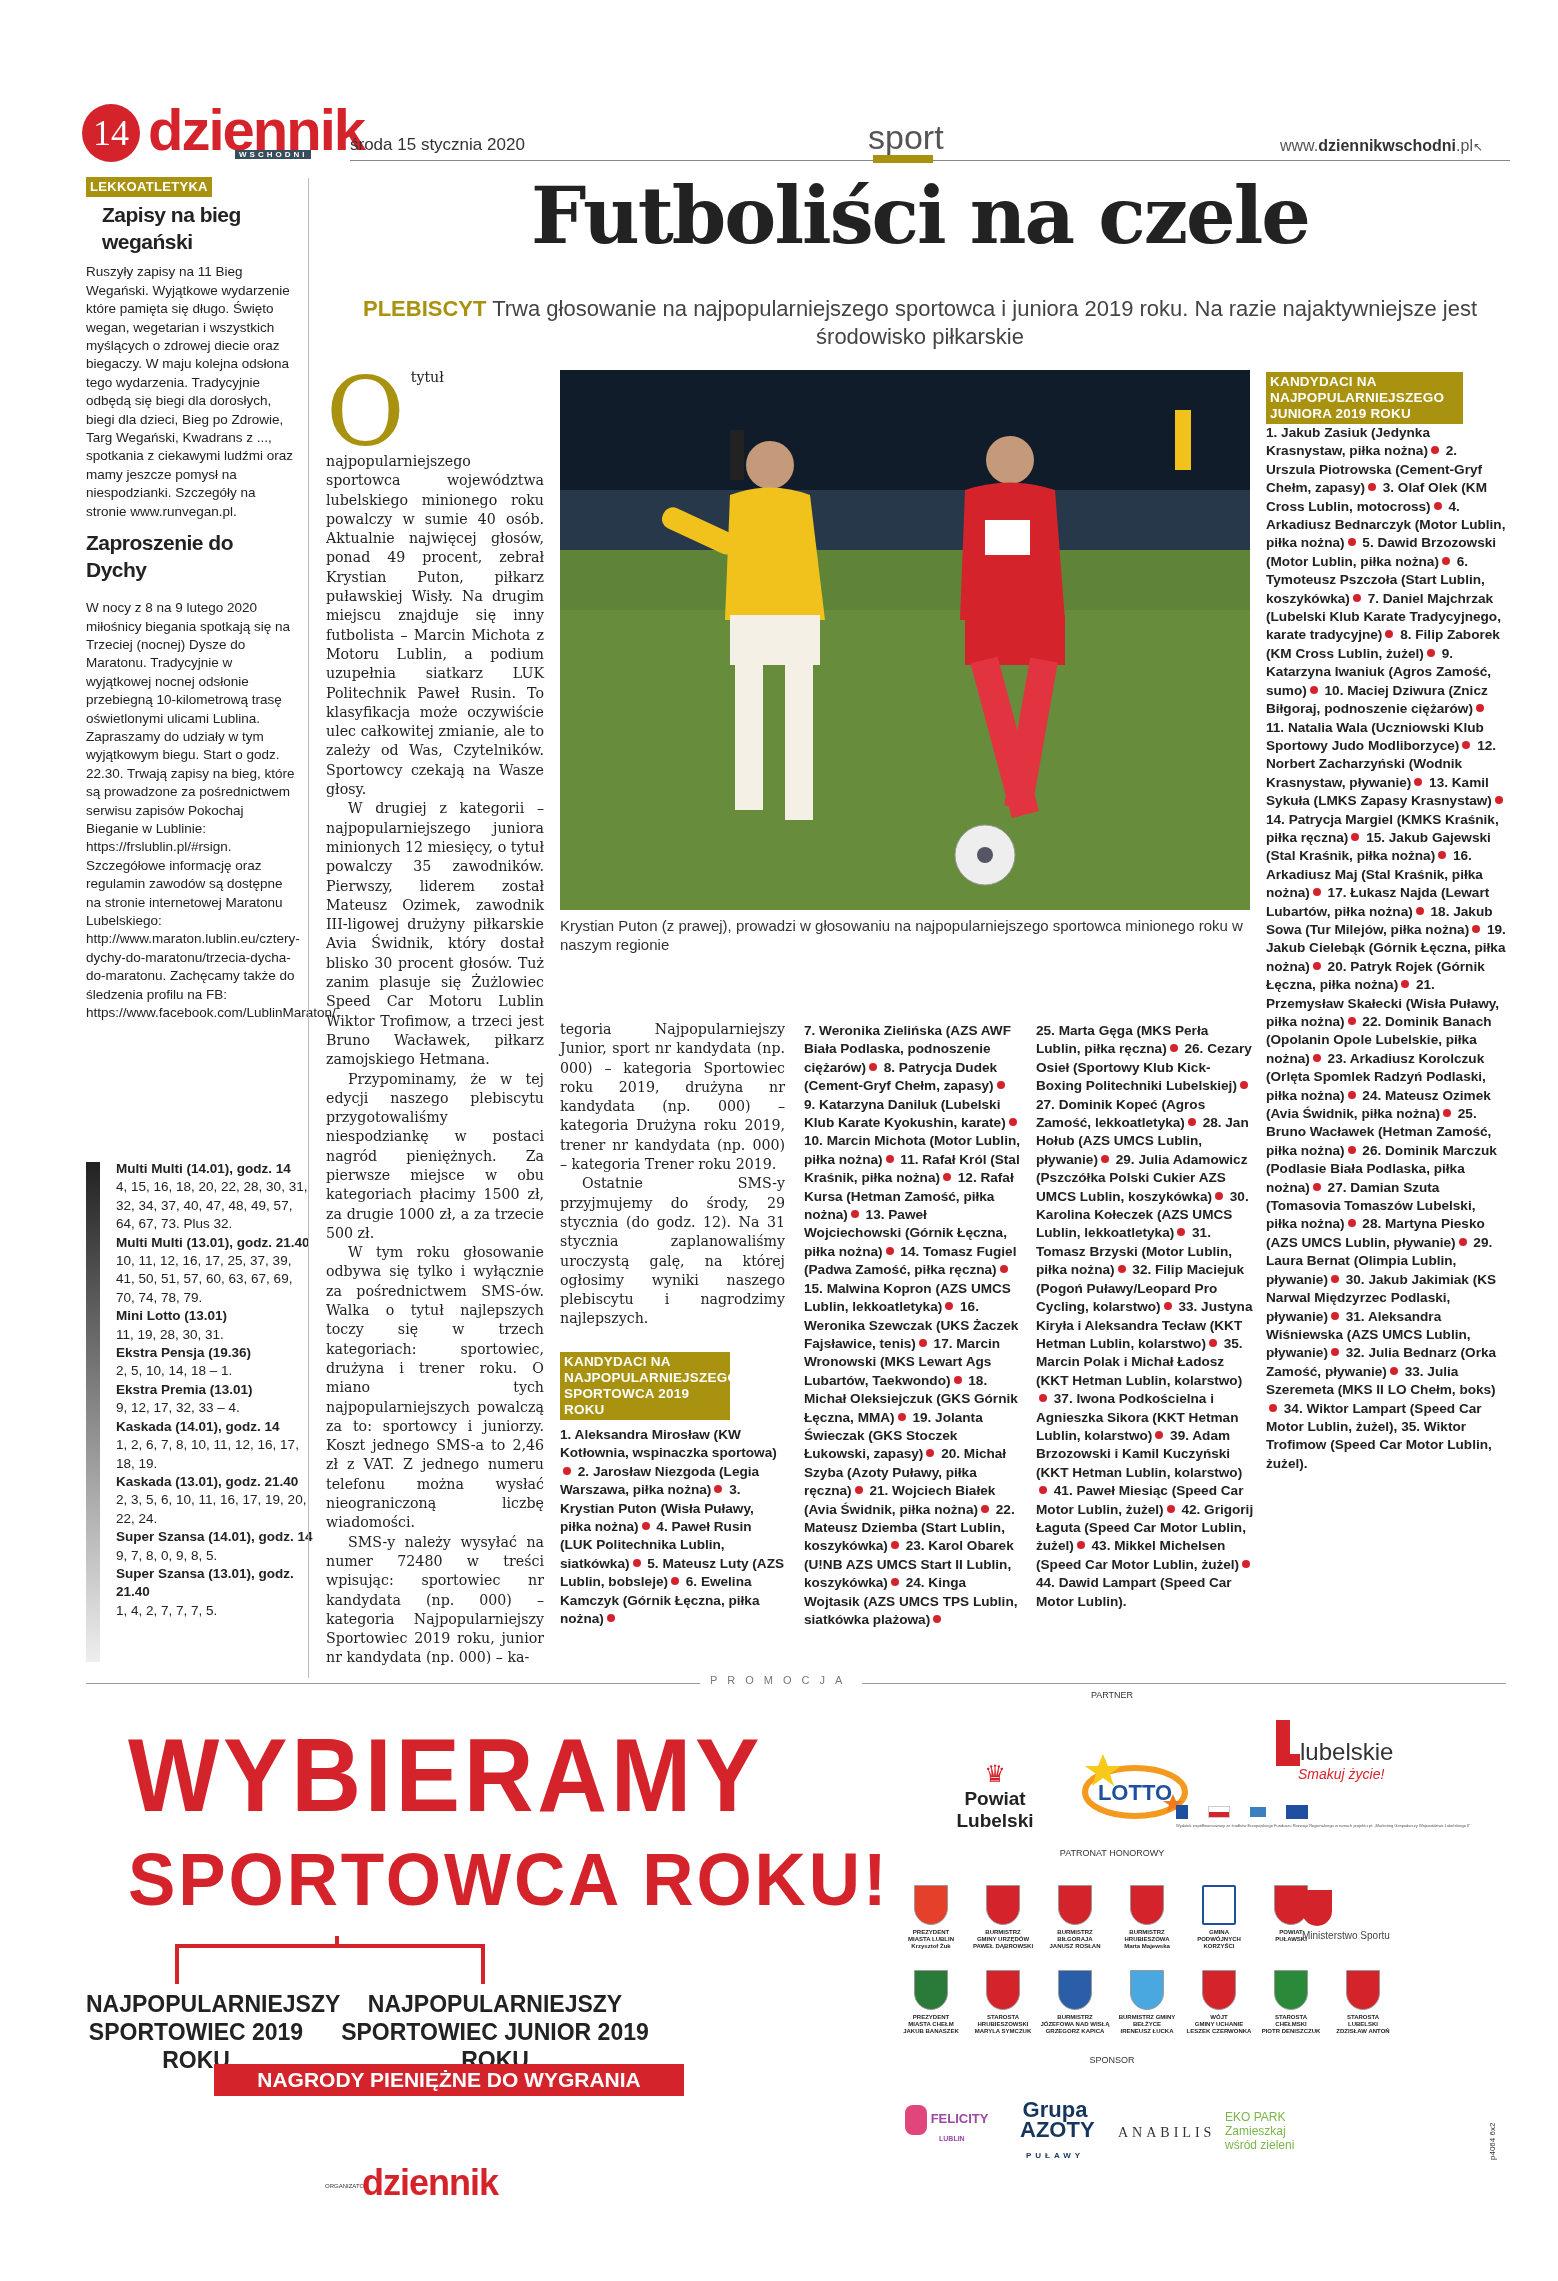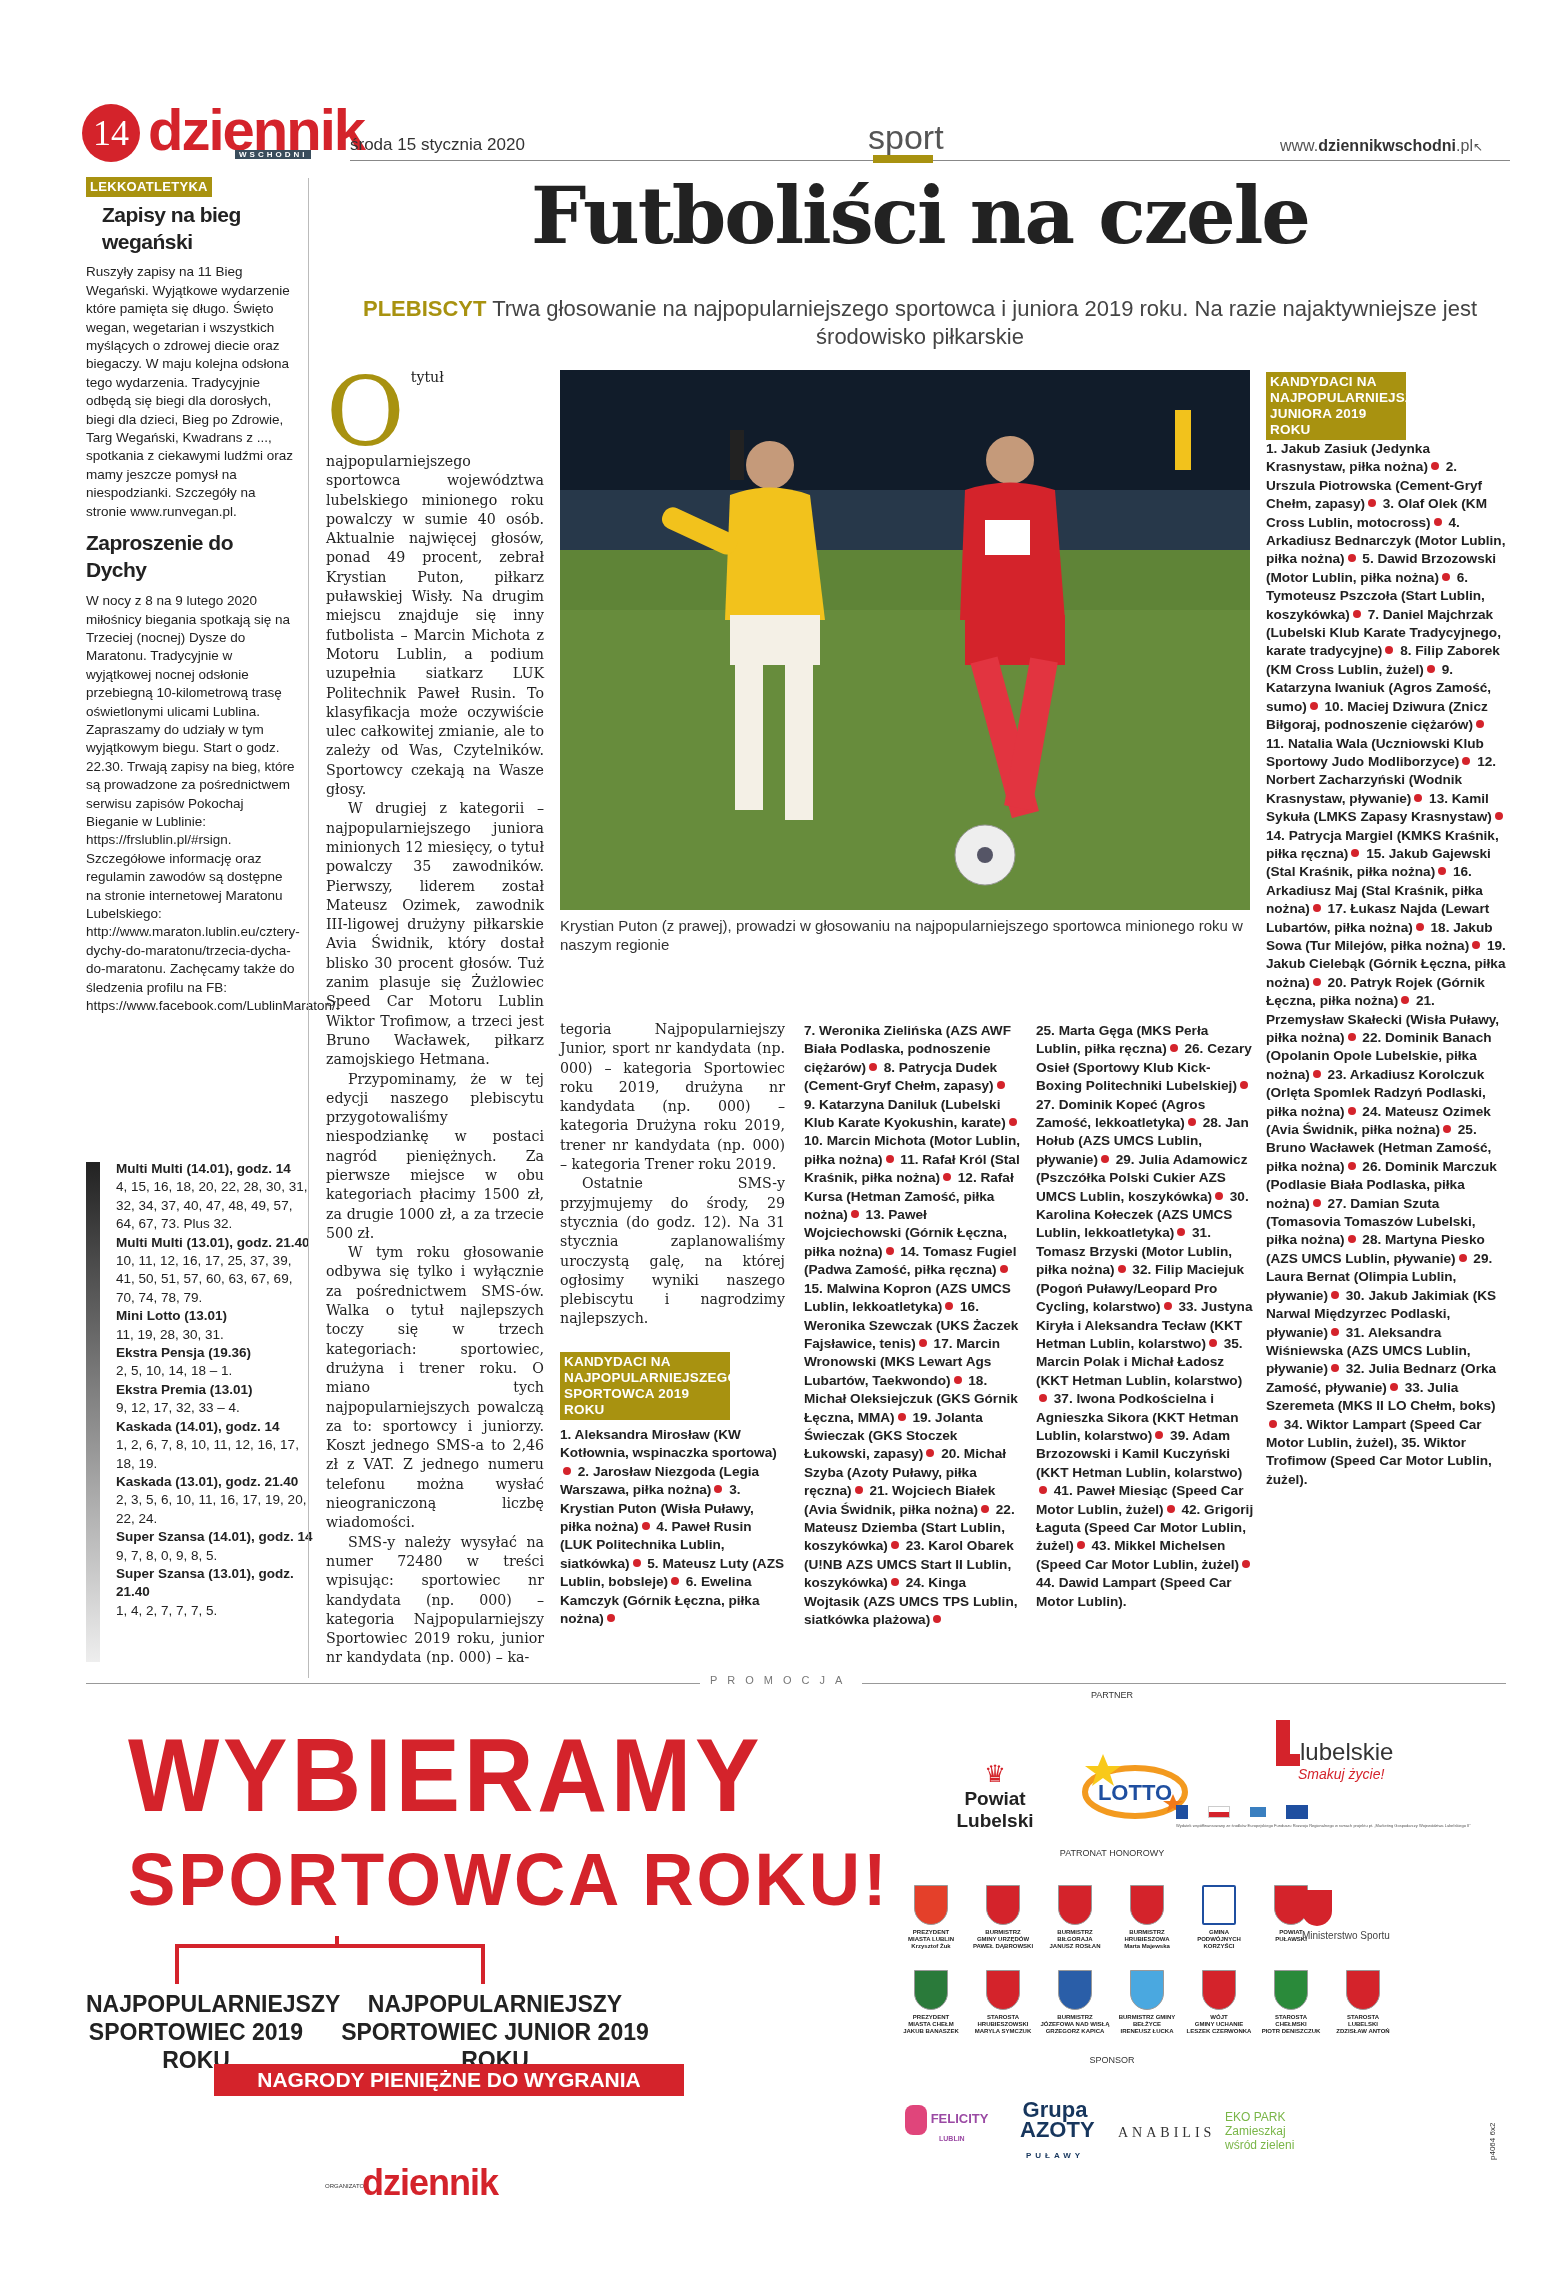--- a/index.html
+++ b/index.html
@@ -97,21 +97,21 @@
 <div class="abs" id="date">środa 15 stycznia 2020</div>
 <div class="abs" id="hdr-line"></div>
 <div class="abs" id="section">sport</div>
 <div class="abs" id="section-bar"></div>
 <div class="abs" id="site"><span>www.</span><b>dziennikwschodni</b><span>.pl</span><span style="font-size:12px">↖</span></div>
 
 <div class="abs leftcol" style="top:177px">
   <span class="tag">LEKKOATLETYKA</span>
   <div class="lhead" style="margin:4px 16px 8px">Zapisy na bieg wegański</div>
   <div>Ruszyły zapisy na 11 Bieg Wegański. Wyjątkowe wydarzenie które pamięta się długo. Święto wegan, wegetarian i wszystkich myślących o zdrowej diecie oraz biegaczy. W maju kolejna odsłona tego wydarzenia. Tradycyjnie odbędą się biegi dla dorosłych, biegi dla dzieci, Bieg po Zdrowie, Targ Wegański, Kwadrans z ..., spotkania z ciekawymi ludźmi oraz mamy jeszcze pomysł na niespodzianki. Szczegóły na stronie www.runvegan.pl.</div>
-  <div class="lhead" style="margin:8px 0 9px">Zaproszenie do Dychy</div>
+  <div class="lhead" style="margin:8px 0 16px">Zaproszenie do Dychy</div>
   <div>W nocy z 8 na 9 lutego 2020 miłośnicy biegania spotkają się na Trzeciej (nocnej) Dysze do Maratonu. Tradycyjnie w wyjątkowej nocnej odsłonie przebiegną 10-kilometrową trasę oświetlonymi ulicami Lublina. Zapraszamy do udziały w tym wyjątkowym biegu. Start o godz. 22.30. Trwają zapisy na bieg, które są prowadzone za pośrednictwem serwisu zapisów Pokochaj Bieganie w Lublinie: https://frslublin.pl/#rsign. Szczegółowe informację oraz regulamin zawodów są dostępne na stronie internetowej Maratonu Lubelskiego: http://www.maraton.lublin.eu/cztery-dychy-do-maratonu/trzecia-dycha-do-maratonu. Zachęcamy także do śledzenia profilu na FB: https://www.facebook.com/LublinMaraton/.</div>
 </div>
 
 <div class="abs" id="lotto-bar"></div>
 <div class="abs" id="lotto">
   <div><b>Multi Multi (14.01), godz. 14</b><br><span>4, 15, 16, 18, 20, 22, 28, 30, 31, 32, 34, 37, 40, 47, 48, 49, 57, 64, 67, 73. Plus 32.</span></div>
   <div><b>Multi Multi (13.01), godz. 21.40</b><br><span>10, 11, 12, 16, 17, 25, 37, 39, 41, 50, 51, 57, 60, 63, 67, 69, 70, 74, 78, 79.</span></div>
   <div><b>Mini Lotto (13.01)</b><br><span>11, 19, 28, 30, 31.</span></div>
   <div><b>Ekstra Pensja (19.36)</b><br><span>2, 5, 10, 14, 18 – 1.</span></div>
   <div><b>Ekstra Premia (13.01)</b><br><span>9, 12, 17, 32, 33 – 4.</span></div>
@@ -213,21 +213,21 @@
   <span>35. Marcin Polak i Michał Ładosz (KKT Hetman Lublin, kolarstwo)</span><span class="dot"></span>
   <span>37. Iwona Podkościelna i Agnieszka Sikora (KKT Hetman Lublin, kolarstwo)</span><span class="dot"></span>
   <span>39. Adam Brzozowski i Kamil Kuczyński (KKT Hetman Lublin, kolarstwo)</span><span class="dot"></span>
   <span>41. Paweł Miesiąc (Speed Car Motor Lublin, żużel)</span><span class="dot"></span>
   <span>42. Grigorij Łaguta (Speed Car Motor Lublin, żużel)</span><span class="dot"></span>
   <span>43. Mikkel Michelsen (Speed Car Motor Lublin, żużel)</span><span class="dot"></span>
   <span>44. Dawid Lampart (Speed Car Motor Lublin).</span>
 </div>
 
 <div class="abs list" id="list-junior">
-  <div class="boxhead" style="width:140px">KANDYDACI NA NAJPOPULARNIEJSZEGO JUNIORA 2019 ROKU</div>
+  <div class="boxhead" style="width:197px">KANDYDACI NA NAJPOPULARNIEJSZEGO JUNIORA 2019 ROKU</div>
   <div>
     <span>1. Jakub Zasiuk (Jedynka Krasnystaw, piłka nożna)</span><span class="dot"></span>
     <span>2. Urszula Piotrowska (Cement-Gryf Chełm, zapasy)</span><span class="dot"></span>
     <span>3. Olaf Olek (KM Cross Lublin, motocross)</span><span class="dot"></span>
     <span>4. Arkadiusz Bednarczyk (Motor Lublin, piłka nożna)</span><span class="dot"></span>
     <span>5. Dawid Brzozowski (Motor Lublin, piłka nożna)</span><span class="dot"></span>
     <span>6. Tymoteusz Pszczoła (Start Lublin, koszykówka)</span><span class="dot"></span>
     <span>7. Daniel Majchrzak (Lubelski Klub Karate Tradycyjnego, karate tradycyjne)</span><span class="dot"></span>
     <span>8. Filip Zaborek (KM Cross Lublin, żużel)</span><span class="dot"></span>
     <span>9. Katarzyna Iwaniuk (Agros Zamość, sumo)</span><span class="dot"></span>

